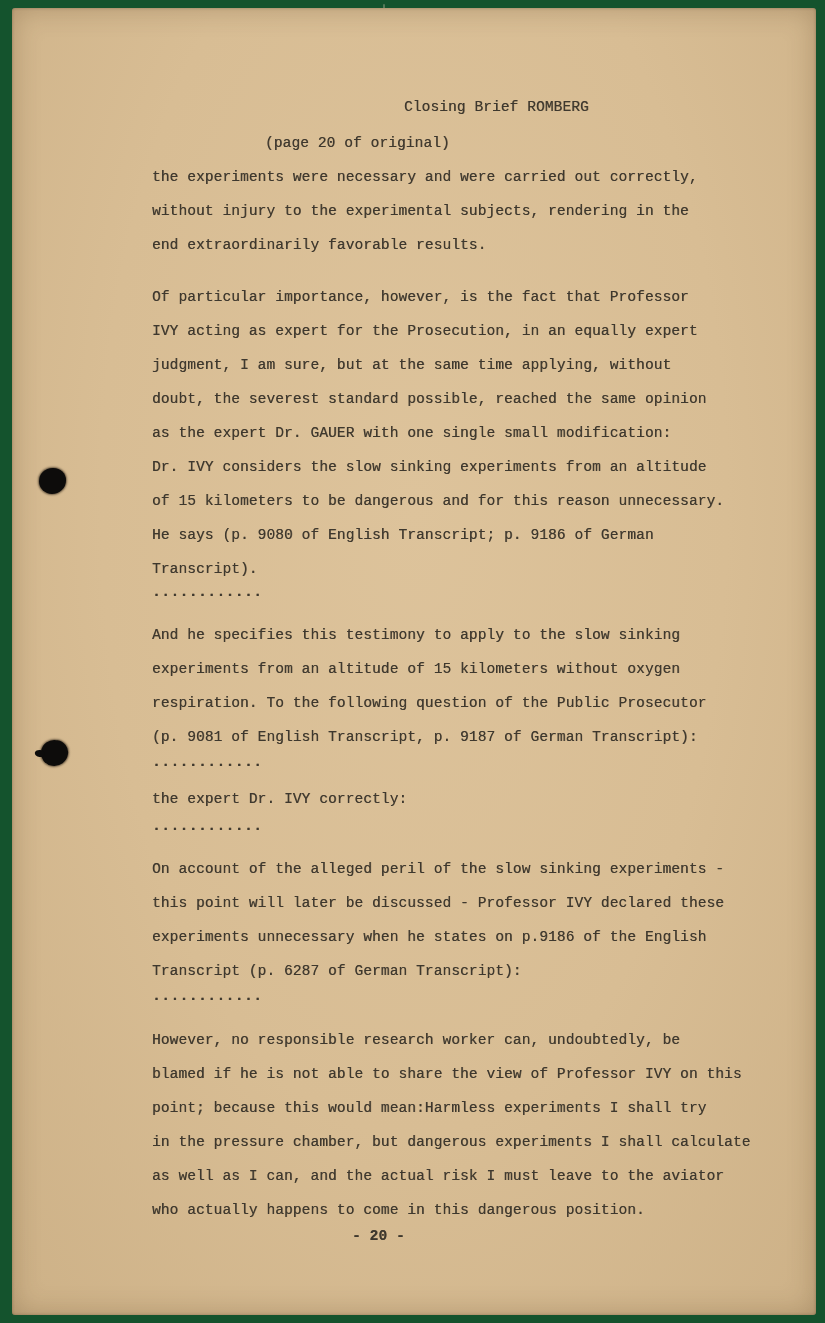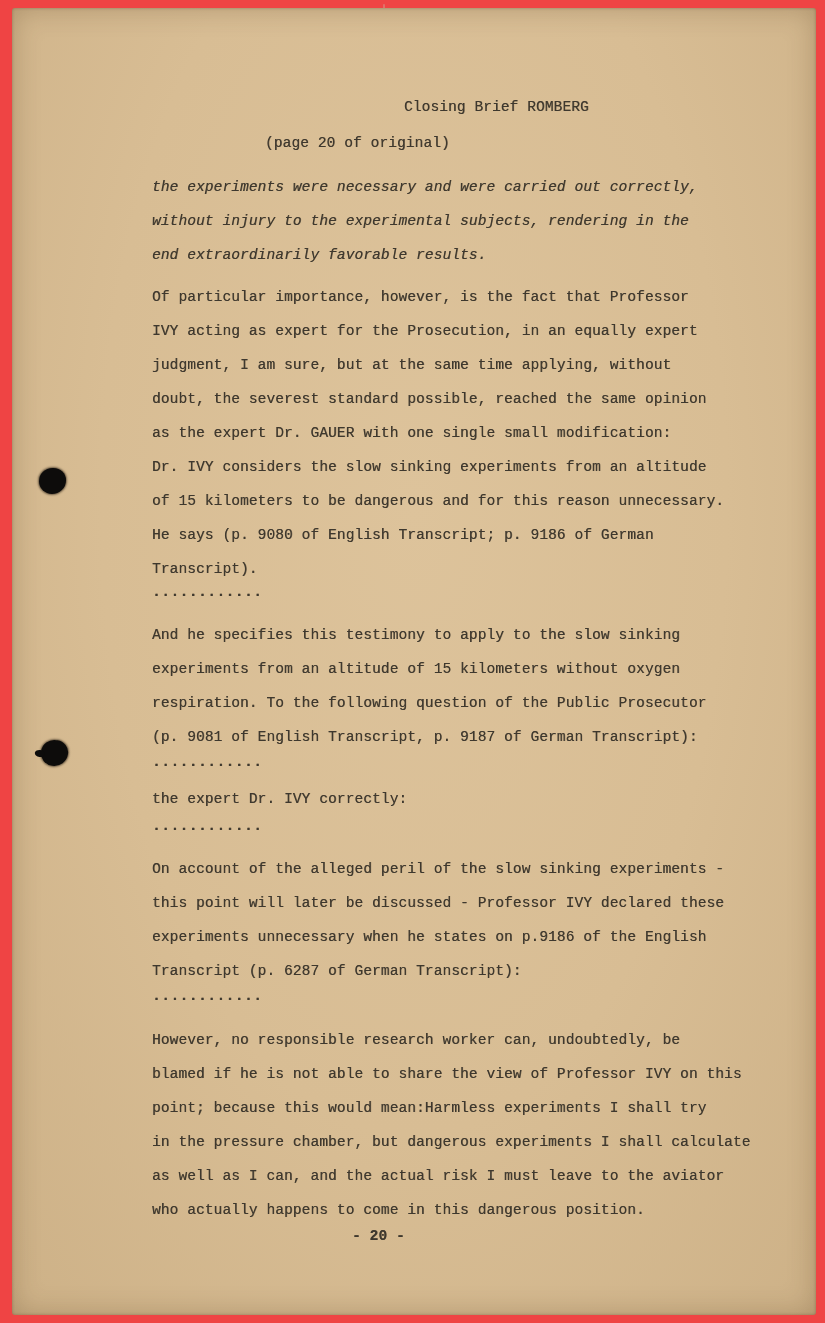--- a/index.html
+++ b/index.html
@@ -4,21 +4,21 @@
 <style>
   html, body {
     margin: 0;
     padding: 0;
     background: #000;
   }
   .scan {
     position: relative;
     width: 825px;
     height: 1323px;
-    background: #ef4444;
+    background: #14532d;
     overflow: hidden;
     font-family: "Liberation Mono", "DejaVu Sans Mono", monospace;
   }
   .scratch {
     position: absolute;
     left: 383px;
     top: 4px;
     width: 2px;
     height: 48px;
     background: rgba(205, 193, 168, 0.35);
@@ -59,21 +59,21 @@
     position: absolute;
     white-space: pre-line;
     font-size: 14.5px;
     line-height: 34px;
     letter-spacing: 0.1px;
     text-shadow: 0.4px 0.3px 0.6px rgba(58, 50, 38, 0.6);
   }
   .title    { left: 392px; top: 88px;  line-height: 22px; }
   .subtitle { left: 253px; top: 124px; line-height: 22px; }
   .para     { left: 140px; width: 620px; }
-  .p1 { top: 162px; font-style: italic; }
+  .p1 { top: 152px; }
   .p2 { top: 272px; }
   .p3 { top: 610px; }
   .answered { top: 774px; }
   .p4 { top: 844px; }
   .p5 { top: 1015px; }
   .dots {
     left: 140px;
     line-height: 20px;
     font-weight: 700;
     letter-spacing: 0.5px;

